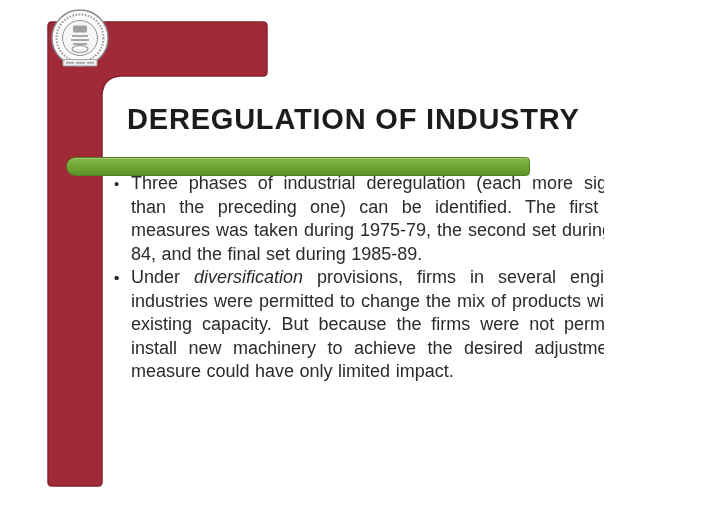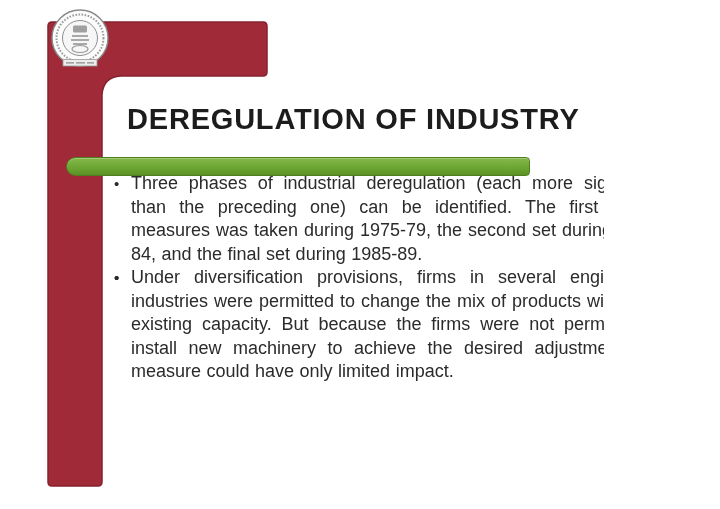--- a/index.html
+++ b/index.html
@@ -68,21 +68,21 @@
     position: relative;
     padding-left: 24px;
     text-align: justify;
   }
   .bullet-marker {
     position: absolute;
     left: 7px; top: 0;
     font-size: 15px;
     line-height: 23.5px;
   }
-  .italic { }
+  .italic { font-style: italic; }
 </style>
 </head>
 <body>
 
 <div class="slide">
 
   <svg class="corner-bar-svg" viewBox="0 0 720 509" xmlns="http://www.w3.org/2000/svg" aria-hidden="true">
     <path class="gamma-path" d="M 52 22
          L 263 22 Q 267 22 267 26
          L 267 72 Q 267 76 263 76

